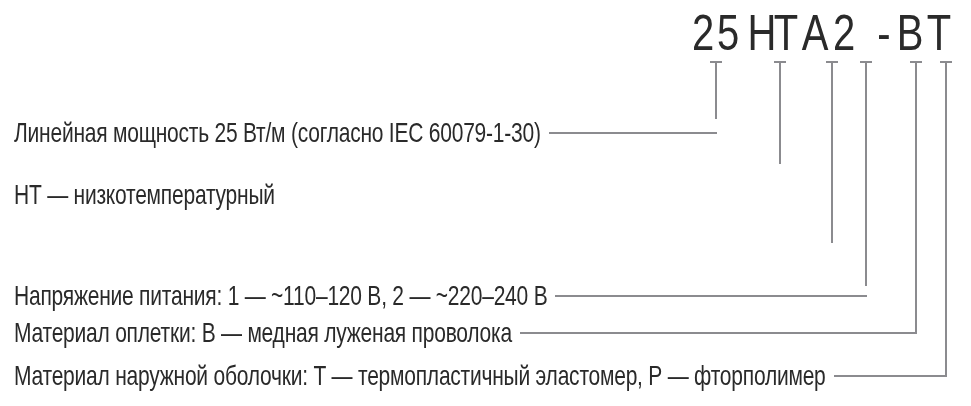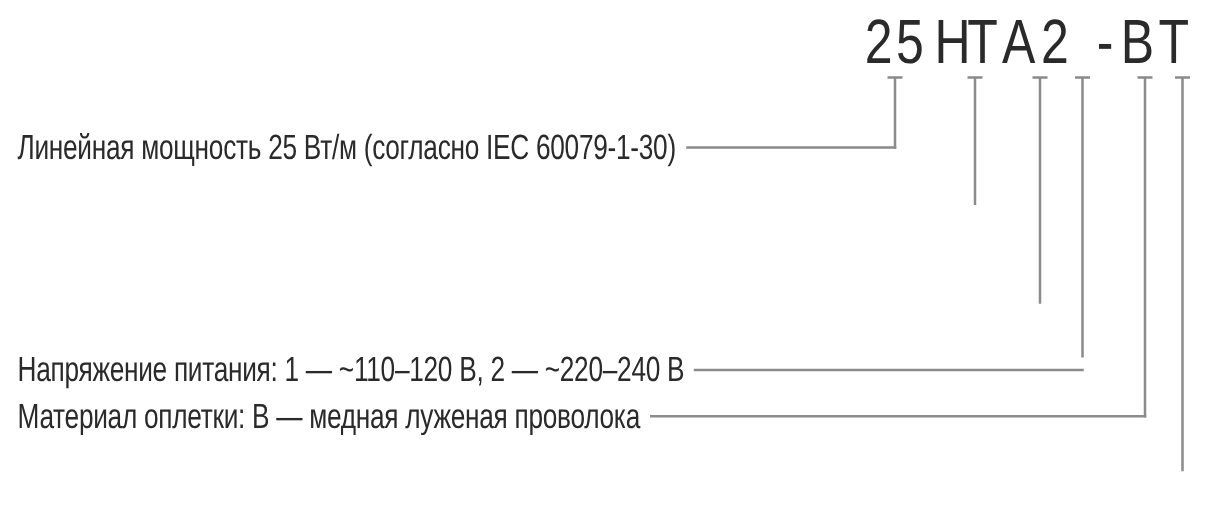--- a/index.html
+++ b/index.html
@@ -89,32 +89,39 @@
   <div class="vcap" style="left:910px;top:61px"></div>
   <div class="vcap" style="left:940px;top:61px"></div>
 
   <div class="vline" style="left:715px;top:62px;height:57px"></div>
   <div class="vline" style="left:779px;top:62px;height:102px"></div>
   <div class="vline" style="left:831px;top:62px;height:181px"></div>
   <div class="vline" style="left:865px;top:62px;height:224px"></div>
   <div class="vline" style="left:915px;top:62px;height:272px"></div>
   <div class="vline" style="left:945px;top:62px;height:315px"></div>
 
-  <div class="row" style="top:103px;width:703px">
+  <div class="row" style="top:118px;width:703px">
     <span class="rowtext" style="transform: scaleX(0.75); margin-right: -175.574px;">Линейная мощность 25 Вт/м (согласно IEC 60079-1-30)</span>
     <div class="hline"></div>
   </div>
 
 
+  <div class="row" style="top:180px">
+    <span class="rowtext" style="transform: scaleX(0.75); margin-right: -86.918px;">НТ — низкотемпературный</span>
+  </div>
 
 
   <div class="row" style="top:281px;width:853px">
     <span class="rowtext" style="transform: scaleX(0.75); margin-right: -177.805px;">Напряжение питания: 1 — ~110–120 В, 2 — ~220–240 В</span>
     <div class="hline"></div>
   </div>
 
   <div class="row" style="top:318px;width:903px">
     <span class="rowtext" style="transform: scaleX(0.75); margin-right: -165.988px;">Материал оплетки: В — медная луженая проволока</span>
     <div class="hline"></div>
   </div>
 
+  <div class="row" style="top:361px;width:933px">
+    <span class="rowtext" style="transform: scaleX(0.75); margin-right: -270.523px;">Материал наружной оболочки: Т — термопластичный эластомер, Р — фторполимер</span>
+    <div class="hline"></div>
+  </div>
 
 </div>
 
 </body></html>

